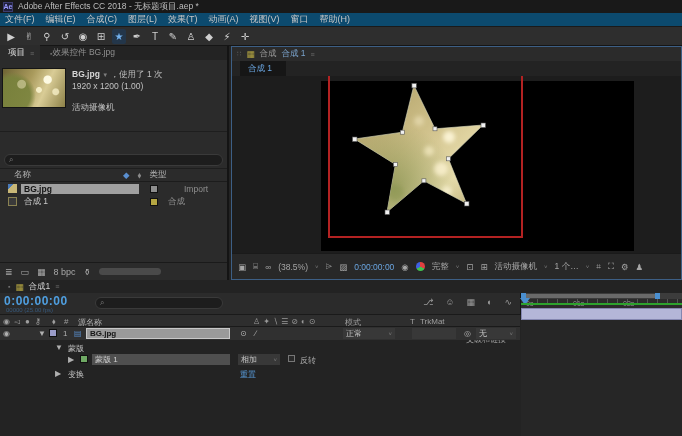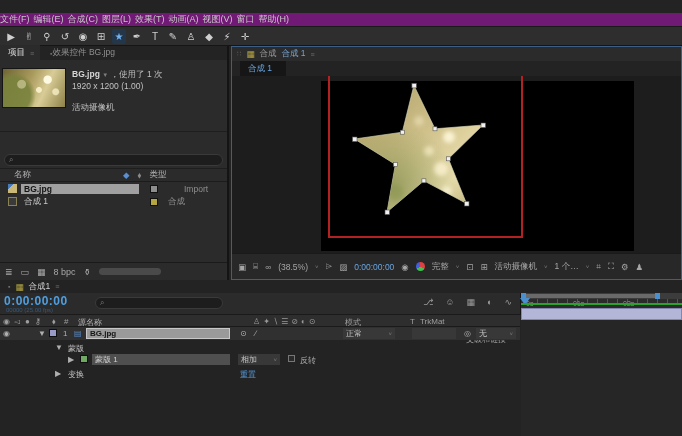--- a/index.html
+++ b/index.html
@@ -11,21 +11,21 @@
   }
   .abs { position:absolute; }
   .icon { display:inline-block; text-align:center; }
 
   
   .titlebar { left:0; top:0; width:682px; height:13px; background:#191919; display:flex; align-items:center; gap:5px; padding-left:3px; }
   .ae-logo { width:10px; height:10px; background:#20203c; color:#9b9bff; font-size:7px; font-weight:bold; display:flex; align-items:center; justify-content:center; border:1px solid #3c3c6e; }
   .title-text { font-size:8.5px; color:#bdbdbd; }
 
   
-  .menubar { left:0; top:13px; width:682px; height:14px; background:#701a75; display:flex; align-items:center; gap:4px; font-size:9px; color:#c6c6c6; border-bottom:1px solid #1a1a1a; }
+  .menubar { left:0; top:13px; width:682px; height:14px; background:#0c4a6e; display:flex; align-items:center; gap:11px; padding-left:5px; font-size:9px; color:#c6c6c6; border-bottom:1px solid #1a1a1a; }
   .menu-item { cursor:default; }
 
   
   .toolbar { left:0; top:27px; width:682px; height:19px; background:#2e2e2e; display:flex; align-items:center; border-bottom:1px solid #151515; }
   .tools { display:flex; align-items:center; gap:4px; padding-left:4px; }
   .tool { width:14px; height:15px; line-height:15px; text-align:center; font-size:10px; color:#cfcfcf; }
   .tool.active { color:#72b1ee; background:#23364a; border-radius:2px; }
   .workspace { position:absolute; right:0; top:0; height:19px; display:flex; align-items:center; gap:13px; padding-right:4px; font-size:9px; }
   .ws-active { color:#6aa5e0; }
   .ws-menu { color:#8a8a8a; font-size:8px; }
@@ -96,20 +96,24 @@
   .name-cell { background:#4f4f4f; height:11px; display:flex; align-items:center; padding-left:3px; color:#d0d0d0; }
   .dd-cell { background:#383838; height:11px; display:flex; align-items:center; justify-content:space-between; padding:0 3px; color:#c4c4c4; }
   .chk { width:7px; height:7px; border:1px solid #777; background:#2a2a2a; }
   .blue-link { color:#5a9fe0; }
 </style>
 </head>
 <body>
 
 <div class="screen">
 
+  <div class="abs titlebar">
+    <div class="ae-logo">Ae</div>
+    <div class="title-text">Adobe After Effects CC 2018 - 无标题项目.aep *</div>
+  </div>
 
   <div class="abs menubar">
     <span class="menu-item">文件(F)</span>
     <span class="menu-item">编辑(E)</span>
     <span class="menu-item">合成(C)</span>
     <span class="menu-item">图层(L)</span>
     <span class="menu-item">效果(T)</span>
     <span class="menu-item">动画(A)</span>
     <span class="menu-item">视图(V)</span>
     <span class="menu-item">窗口</span>

